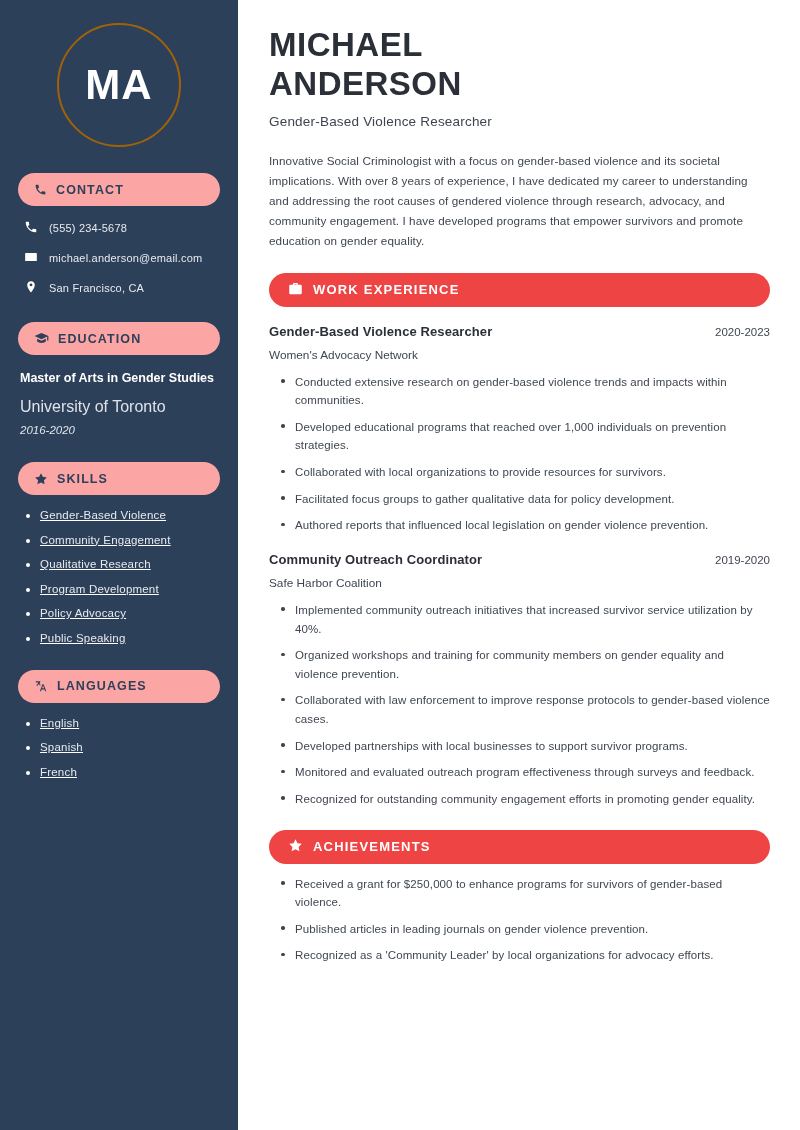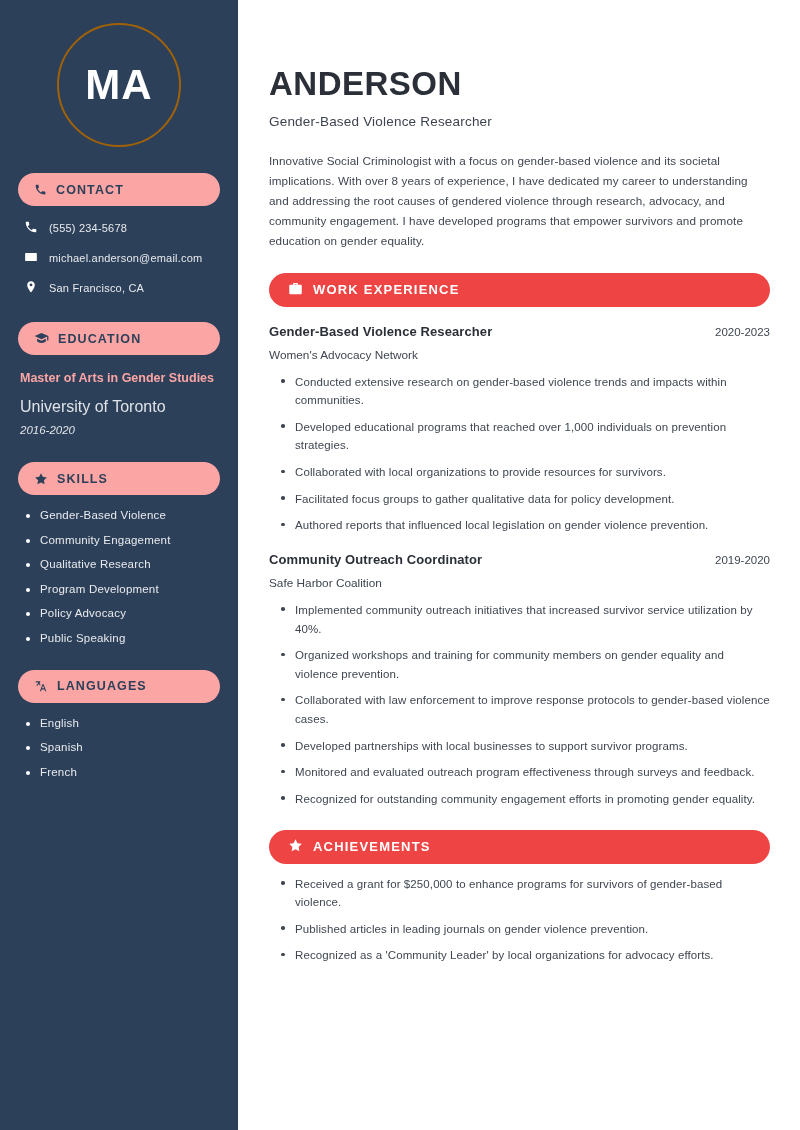--- a/index.html
+++ b/index.html
@@ -67,25 +67,25 @@
     align-items: center;
     gap: 11px;
     margin: 0 0 14px 6px;
     font-size: 11px;
     color: #e8eaee;
     letter-spacing: .2px;
   }
   .contact-row svg { flex-shrink: 0; }
 
   .edu-block { margin-top: 16px; padding-left: 2px; }
-  .edu-degree { font-size: 12.5px; font-weight: bold; color: #fca5a5; }
+  .edu-degree { font-size: 12.5px; font-weight: bold; color: #ffffff; }
   .edu-school { font-size: 16px; color: #dfe3e8; margin-top: 13px; }
   .edu-years  { font-size: 11.5px; color: #dfe3e8; margin-top: 8px; font-style: italic; }
 
-  ul.side-ul { list-style: none; margin-top: 14px; padding-left: 8px; }
+  ul.side-ul { list-style: none; margin-top: 14px; padding-left: 8px; text-decoration: underline; }
   ul.side-ul li {
     position: relative;
     padding-left: 14px;
     font-size: 11.5px;
     color: #e8eaee;
     margin-bottom: 12.5px;
     letter-spacing: .2px;
   }
   ul.side-ul li::before {
     content: "";
@@ -272,21 +272,21 @@
     <ul class="side-ul">
       <li>English</li>
       <li>Spanish</li>
       <li>French</li>
     </ul>
   </aside>
 
   <main class="main">
 
     <h1 class="name">
-      <br>
+      <span>MICHAEL</span><br>
       <span>ANDERSON</span>
     </h1>
 
     <div class="job-title">Gender-Based Violence Researcher</div>
 
     <p class="summary">Innovative Social Criminologist with a focus on gender-based violence and its societal implications. With over 8 years of experience, I have dedicated my career to understanding and addressing the root causes of gendered violence through research, advocacy, and community engagement. I have developed programs that empower survivors and promote education on gender equality.</p>
 
     <div class="section-bar">
       <span>
         <svg width="15" height="15" viewBox="0 0 24 24" fill="#ffffff">

